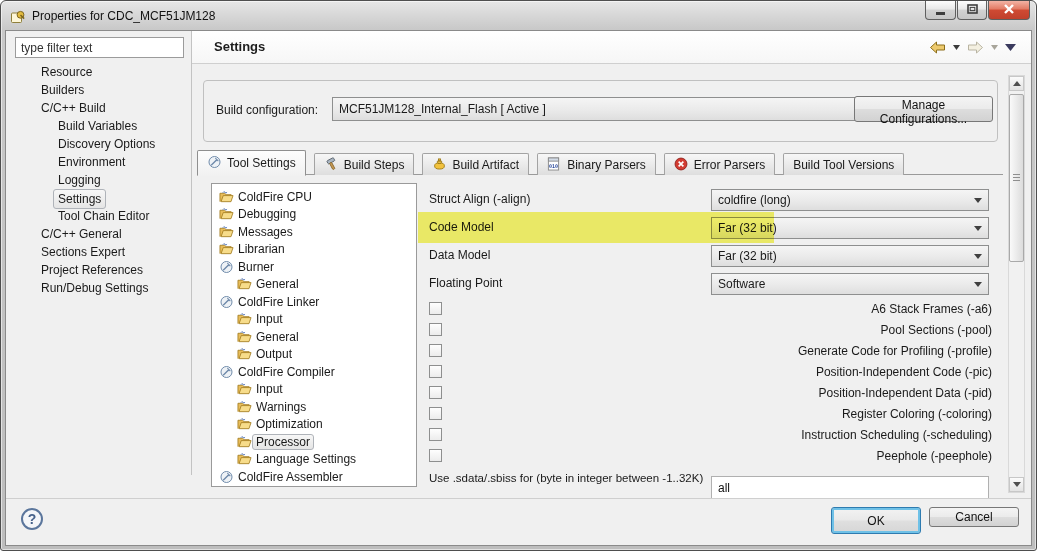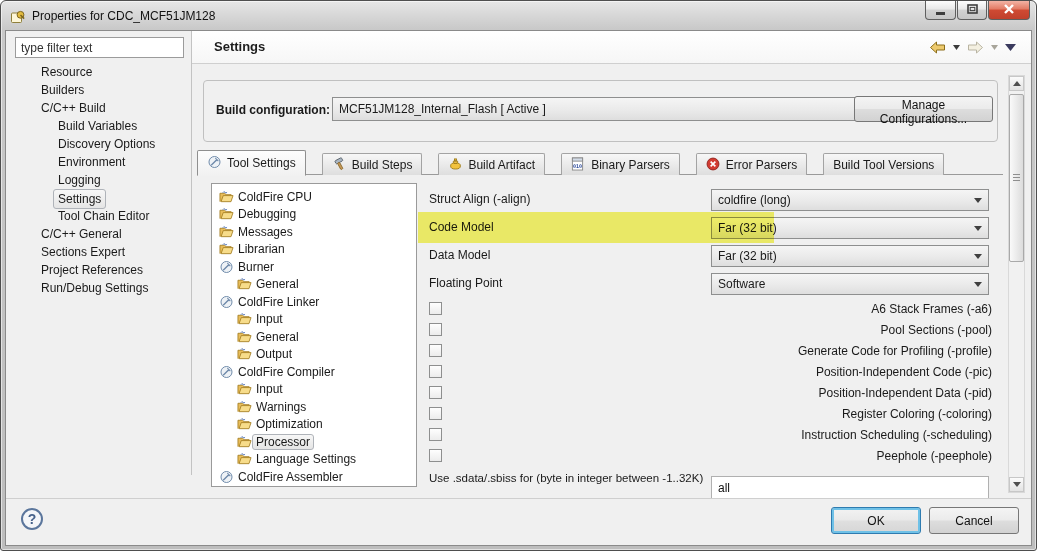--- a/index.html
+++ b/index.html
@@ -40,36 +40,36 @@
 
   
   .main-panel{position:absolute;left:185px;top:0;right:0;bottom:70px;border-left:1px solid #c3c3c3;}
   .main-header{position:absolute;left:0;top:0;right:0;height:33px;
     background:linear-gradient(180deg,#ffffff,#f6f6f6);border-bottom:1px solid #cfcfcf;}
   .page-title{position:absolute;left:22px;top:8px;font-size:13px;font-weight:bold;color:#1d1d1d;}
   .hdr-nav{position:absolute;right:14px;top:0;height:33px;display:flex;align-items:center;gap:5px;}
   .hdr-btn{display:flex;align-items:center;justify-content:center;padding:1px;}
 
   .group-box{position:absolute;left:11px;top:49px;width:795px;height:62px;border:1px solid #c0c0c0;border-radius:4px;}
-  .bc-label{position:absolute;left:12px;top:22px;font-weight:bold;}
+  .bc-label{position:absolute;left:12px;top:22px;}
   .combo{border:1px solid #8e8f8f;background:linear-gradient(180deg,#f5f5f5,#eaeaea 55%,#dedede);
     display:flex;align-items:center;padding:0 18px 0 6px;position:absolute;cursor:default;}
   .combo .combo-text{white-space:nowrap;overflow:hidden;}
   .combo-arrow{position:absolute;right:6px;top:50%;margin-top:-2px;width:0;height:0;
     border-left:4px solid transparent;border-right:4px solid transparent;border-top:5px solid #404040;}
   .bc-combo{left:128px;top:16px;width:581px;height:24px;}
   .btn{border:1px solid #777;border-radius:3px;background:linear-gradient(180deg,#f4f4f4,#ebebeb 48%,#dddddd 52%,#d2d2d2);
     font-family:"Liberation Sans",sans-serif;font-size:12px;color:#111;cursor:default;}
   .manage-btn{position:absolute;left:650px;top:15px;width:139px;height:26px;}
 
   
   .tabstrip{position:absolute;left:5px;top:118px;width:806px;height:26px;display:flex;align-items:flex-end;}
   .tabstrip::after{content:'';position:absolute;left:0;right:0;bottom:0;height:1px;background:#9a9a9a;}
   .tab{position:relative;z-index:1;display:flex;align-items:center;gap:5px;padding:0 9px;height:22px;
-    border:1px solid #a3a3a3;border-bottom:none;border-radius:2px 2px 0 0;margin-right:16px;
+    border:1px solid #a3a3a3;border-bottom:none;border-radius:2px 2px 0 0;margin-right:8px;
     background:linear-gradient(180deg,#f7f7f7,#dedede);white-space:nowrap;cursor:default;}
   .tab.active{z-index:3;height:26px;background:linear-gradient(180deg,#fdfdfd,#f1f1f1);
     border:1px solid #8f8f8f;border-bottom:1px solid #f1f1f1;margin-bottom:-1px;padding-bottom:1px;}
   .tab .icon{display:inline-flex;width:15px;height:15px;}
 
   
   .tool-tree-panel{position:absolute;left:19px;top:152px;width:206px;height:304px;background:#fff;
     border:1px solid #9a9a9a;overflow:hidden;padding-top:4px;}
   .titem{height:17.5px;display:flex;align-items:center;gap:4px;white-space:nowrap;cursor:default;}
   .titem.lvl0{padding-left:7px;}
@@ -111,21 +111,21 @@
     background:repeating-linear-gradient(180deg,#8f8f8f 0 1px,transparent 1px 3px);}
 
   
   .footer-sep{position:absolute;left:0;right:0;top:467px;border-top:1px solid #cfcfcf;}
   .help-btn{position:absolute;left:15px;top:477px;width:22px;height:22px;border:2px solid #5b769c;border-radius:50%;
     color:#4a6档e;color:#46618a;font-size:14px;font-weight:bold;display:flex;align-items:center;justify-content:center;
     background:#f4f6f9;cursor:default;}
   .ok-btn{position:absolute;left:825px;top:476px;width:90px;height:27px;border:1px solid #2e7bb0;border-radius:3px;
     box-shadow:inset 0 0 0 2px #6fc1e7;background:linear-gradient(180deg,#f3f3f3,#e9e9e9 48%,#dfdfdf 52%,#d6d6d6);
     font-family:"Liberation Sans",sans-serif;font-size:12px;color:#111;cursor:default;}
-  .cancel-btn{position:absolute;left:923px;top:476px;width:90px;height:27px;}
+  .cancel-btn{position:absolute;left:923px;top:476px;width:90px;height:20px;}
   .cancel-btn.btn{position:absolute;}
 </style>
 </head>
 <body>
 
 <div class="window">
 
   <div class="titlebar">
     <span class="win-icon">
       <svg width="16" height="16" viewBox="0 0 16 16">

